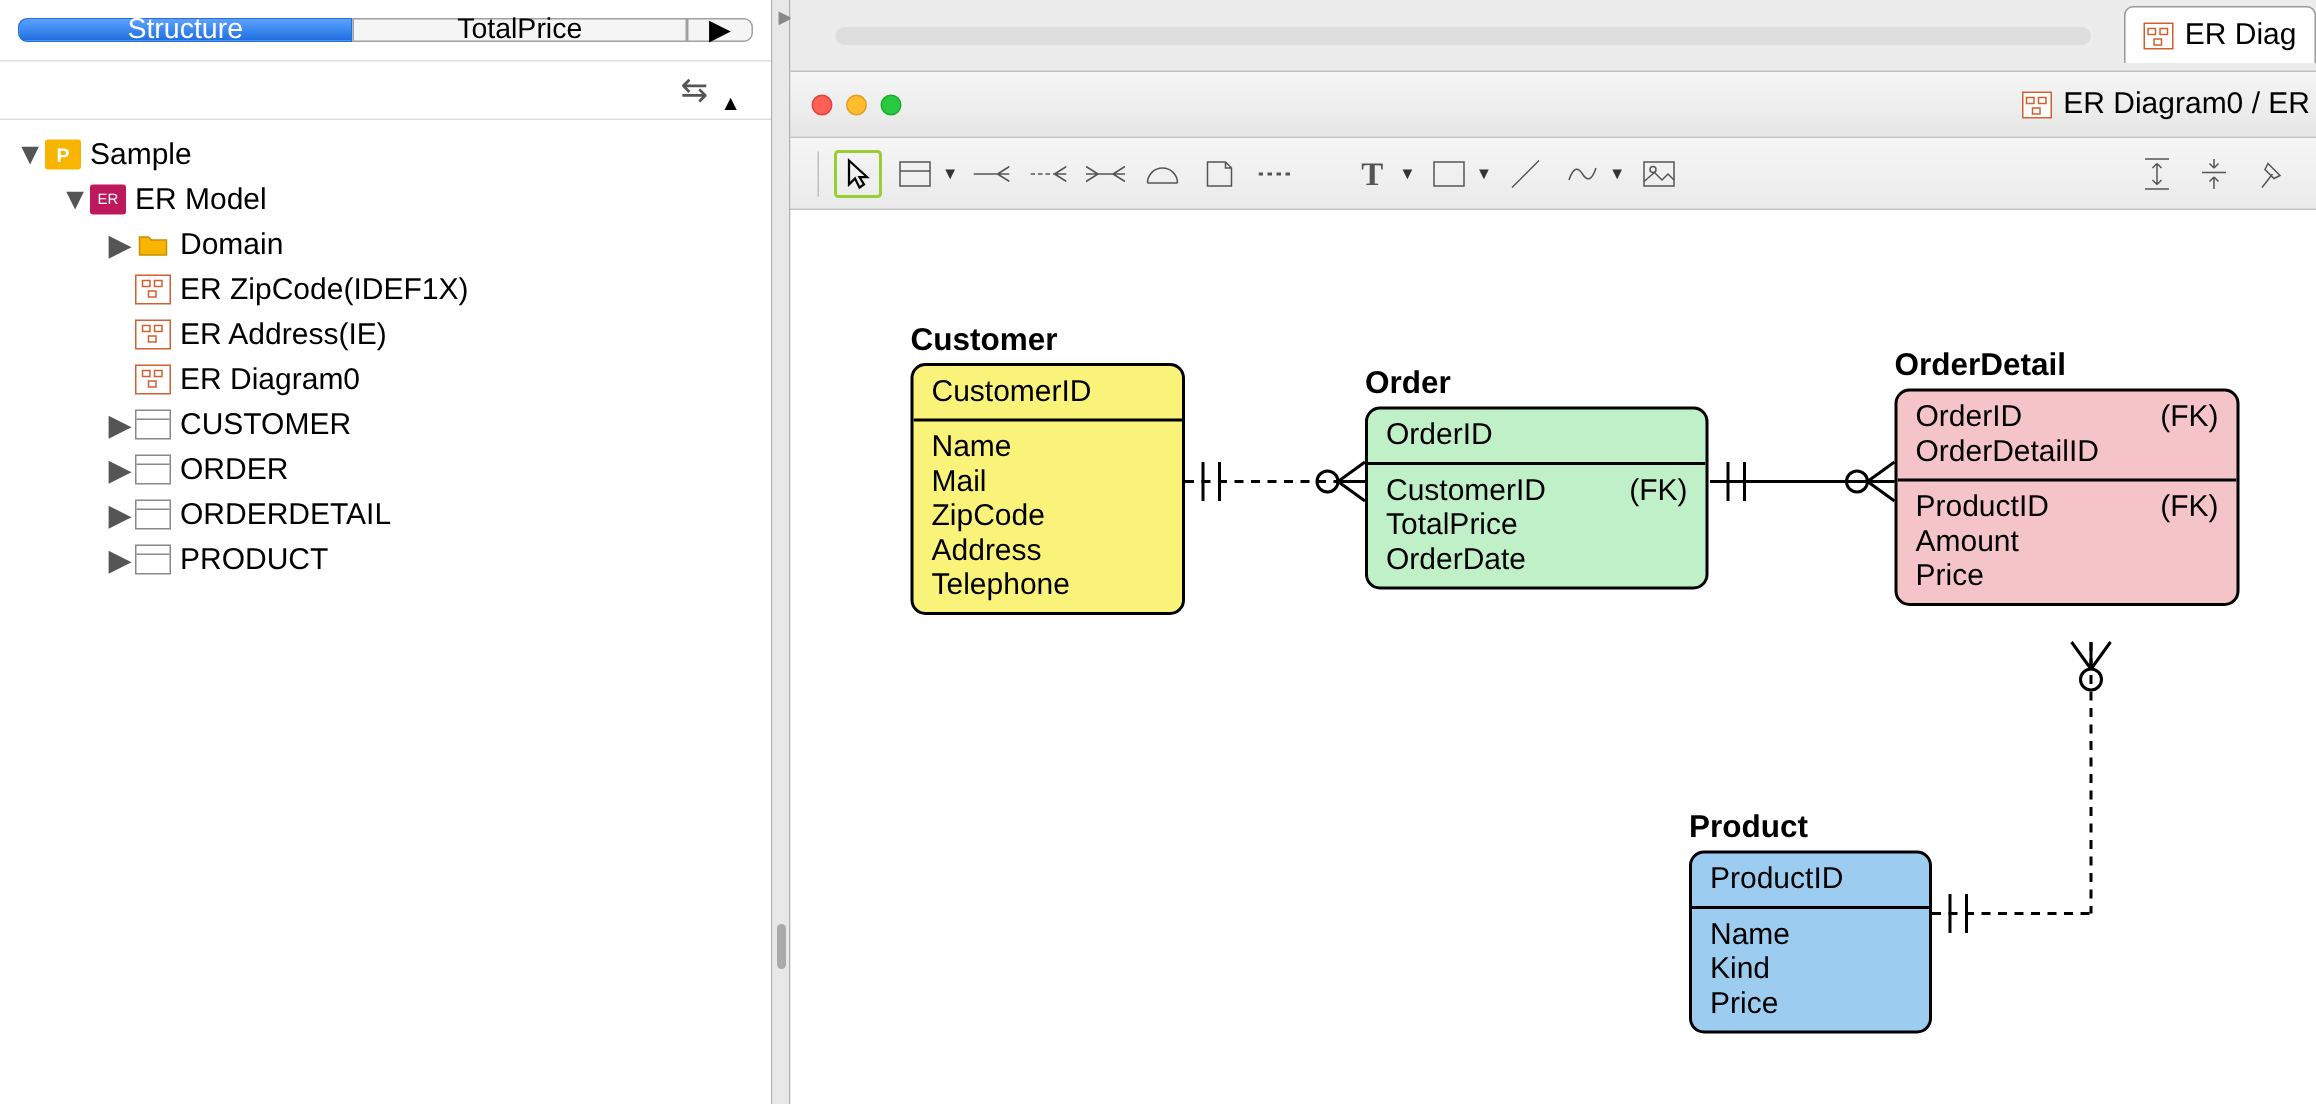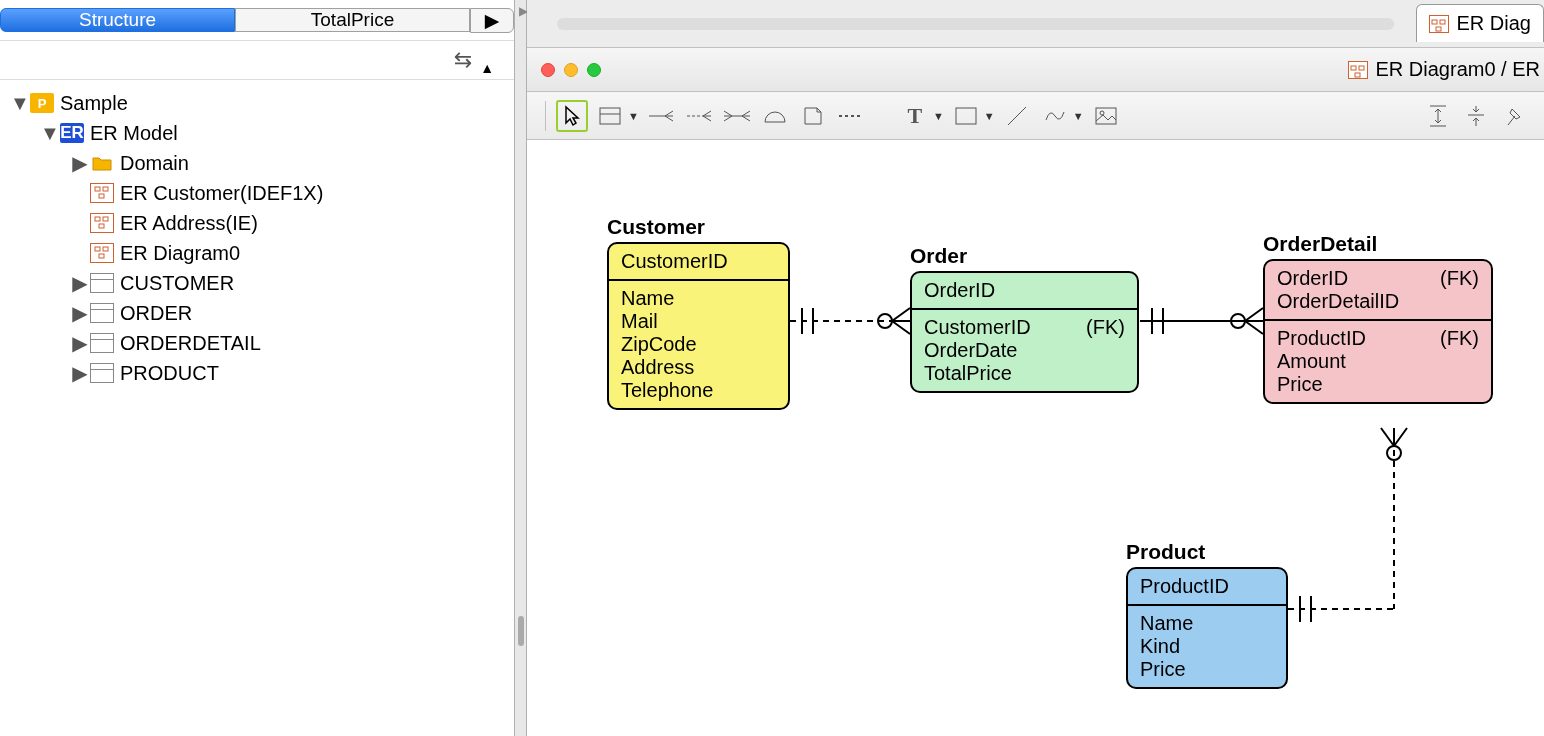--- a/index.html
+++ b/index.html
@@ -1,32 +1,32 @@
 <!DOCTYPE html>
 <html><head>
 <meta charset="utf-8">
 <style>
 * { box-sizing: border-box; margin: 0; padding: 0; }
 body { font-family: -apple-system, "Helvetica Neue", Arial, sans-serif; font-size: 18px; color: #000; background: #fff; width: 1544px; height: 736px; overflow: hidden; position: relative; }
 
 
 .left-panel { position: absolute; left: 0; top: 0; width: 515px; height: 736px; background: #fff; border-right: 1px solid #b0b0b0; }
-.tabs { display: flex; height: 40px; padding: 0; align-items: center; }
+.tabs { display: flex; height: 40px; padding: 12px; }
 .tab { flex: 1; display: flex; align-items: center; justify-content: center; font-size: 19px; cursor: pointer; border: 1px solid #a0a0a0; }
 .tab.active { background: linear-gradient(#5aa0ff, #1e6fe0); color: #fff; border-radius: 6px 0 0 6px; border-color: #1e6fe0; }
 .tab.inactive { background: #f5f5f5; }
 .tab.arrow { flex: 0 0 44px; border-radius: 0 6px 6px 0; }
 .toolbar-small { height: 40px; display: flex; align-items: center; justify-content: flex-end; padding-right: 20px; gap: 8px; border-top: 1px solid #ddd; border-bottom: 1px solid #ddd; }
 .tree { padding: 8px 4px; font-size: 20px; }
 .tree-row { display: flex; align-items: center; height: 30px; cursor: pointer; white-space: nowrap; }
 .tree-row .spacer { display: inline-block; }
 .tree-row .disclosure { width: 20px; text-align: center; color: #555; }
 .tree-row .icon { width: 24px; height: 20px; margin-right: 6px; display: inline-flex; align-items: center; justify-content: center; }
 .icon-p { background: #f7b500; color: #fff; font-weight: bold; font-size: 13px; border-radius: 2px; width: 20px; height: 18px; }
-.icon-er { background: #1d4ed8; color: #fff; font-weight: bold; font-size: 17px; border-radius: 2px; width: 22px; height: 18px; }
+.icon-er { background: #be185d; color: #fff; font-weight: normal; font-size: 10px; border-radius: 2px; width: 22px; height: 18px; }
 .icon-folder { color: #f7b500; }
 .icon-diag { border: 1px solid #d06030; width: 20px; height: 18px; background: #fff; }
 .icon-table { border: 1px solid #888; width: 20px; height: 16px; background: #fff; position: relative; }
 .icon-table::before { content: ""; position: absolute; top: 5px; left: 0; right: 0; border-top: 1px solid #888; }
 
 
 .splitter { position: absolute; left: 515px; top: 0; width: 12px; height: 736px; background: #e8e8e8; border-right: 1px solid #b0b0b0; }
 .splitter-expand { position: absolute; top: 4px; left: 4px; color: #888; font-size: 12px; }
 .splitter-thumb { position: absolute; bottom: 90px; left: 3px; width: 6px; height: 30px; background: #aaa; border-radius: 3px; }
 
@@ -106,21 +106,21 @@
     </div>
     <div class="tree-row">
       <span class="spacer" style="width:86px"></span>
       <span class="icon icon-diag">
         <svg width="18" height="16" viewBox="0 0 18 16">
             <rect x="2" y="2" width="5" height="4" fill="none" stroke="#d06030"></rect>
             <rect x="10" y="2" width="5" height="4" fill="none" stroke="#d06030"></rect>
             <rect x="6" y="9" width="5" height="4" fill="none" stroke="#d06030"></rect>
           </svg>
       </span>
-      <span>ER Customer(IDEF1X)</span>
+      <span>ER ZipCode(IDEF1X)</span>
     </div>
     <div class="tree-row">
       <span class="spacer" style="width:86px"></span>
       <span class="icon icon-diag">
         <svg width="18" height="16" viewBox="0 0 18 16">
             <rect x="2" y="2" width="5" height="4" fill="none" stroke="#d06030"></rect>
             <rect x="10" y="2" width="5" height="4" fill="none" stroke="#d06030"></rect>
             <rect x="6" y="9" width="5" height="4" fill="none" stroke="#d06030"></rect>
           </svg>
       </span>
@@ -349,22 +349,22 @@
     <div class="entity-title" style="left:383px; top:104px;">Order</div>
     <div class="entity e-order" style="left:383px; top:131px; width:229px;">
       <div class="pk">
         <div>OrderID</div>
       </div>
       <div class="attrs">
         <div class="row">
             <span>CustomerID</span>
             <span>(FK)</span>
           </div>
+        <div>TotalPrice</div>
         <div>OrderDate</div>
-        <div>TotalPrice</div>
       </div>
     </div>
 
     <div class="entity-title" style="left:736px; top:92px;">OrderDetail</div>
     <div class="entity e-detail" style="left:736px; top:119px; width:230px;">
       <div class="pk">
         <div class="row">
             <span>OrderID</span>
             <span>(FK)</span>
           </div>

